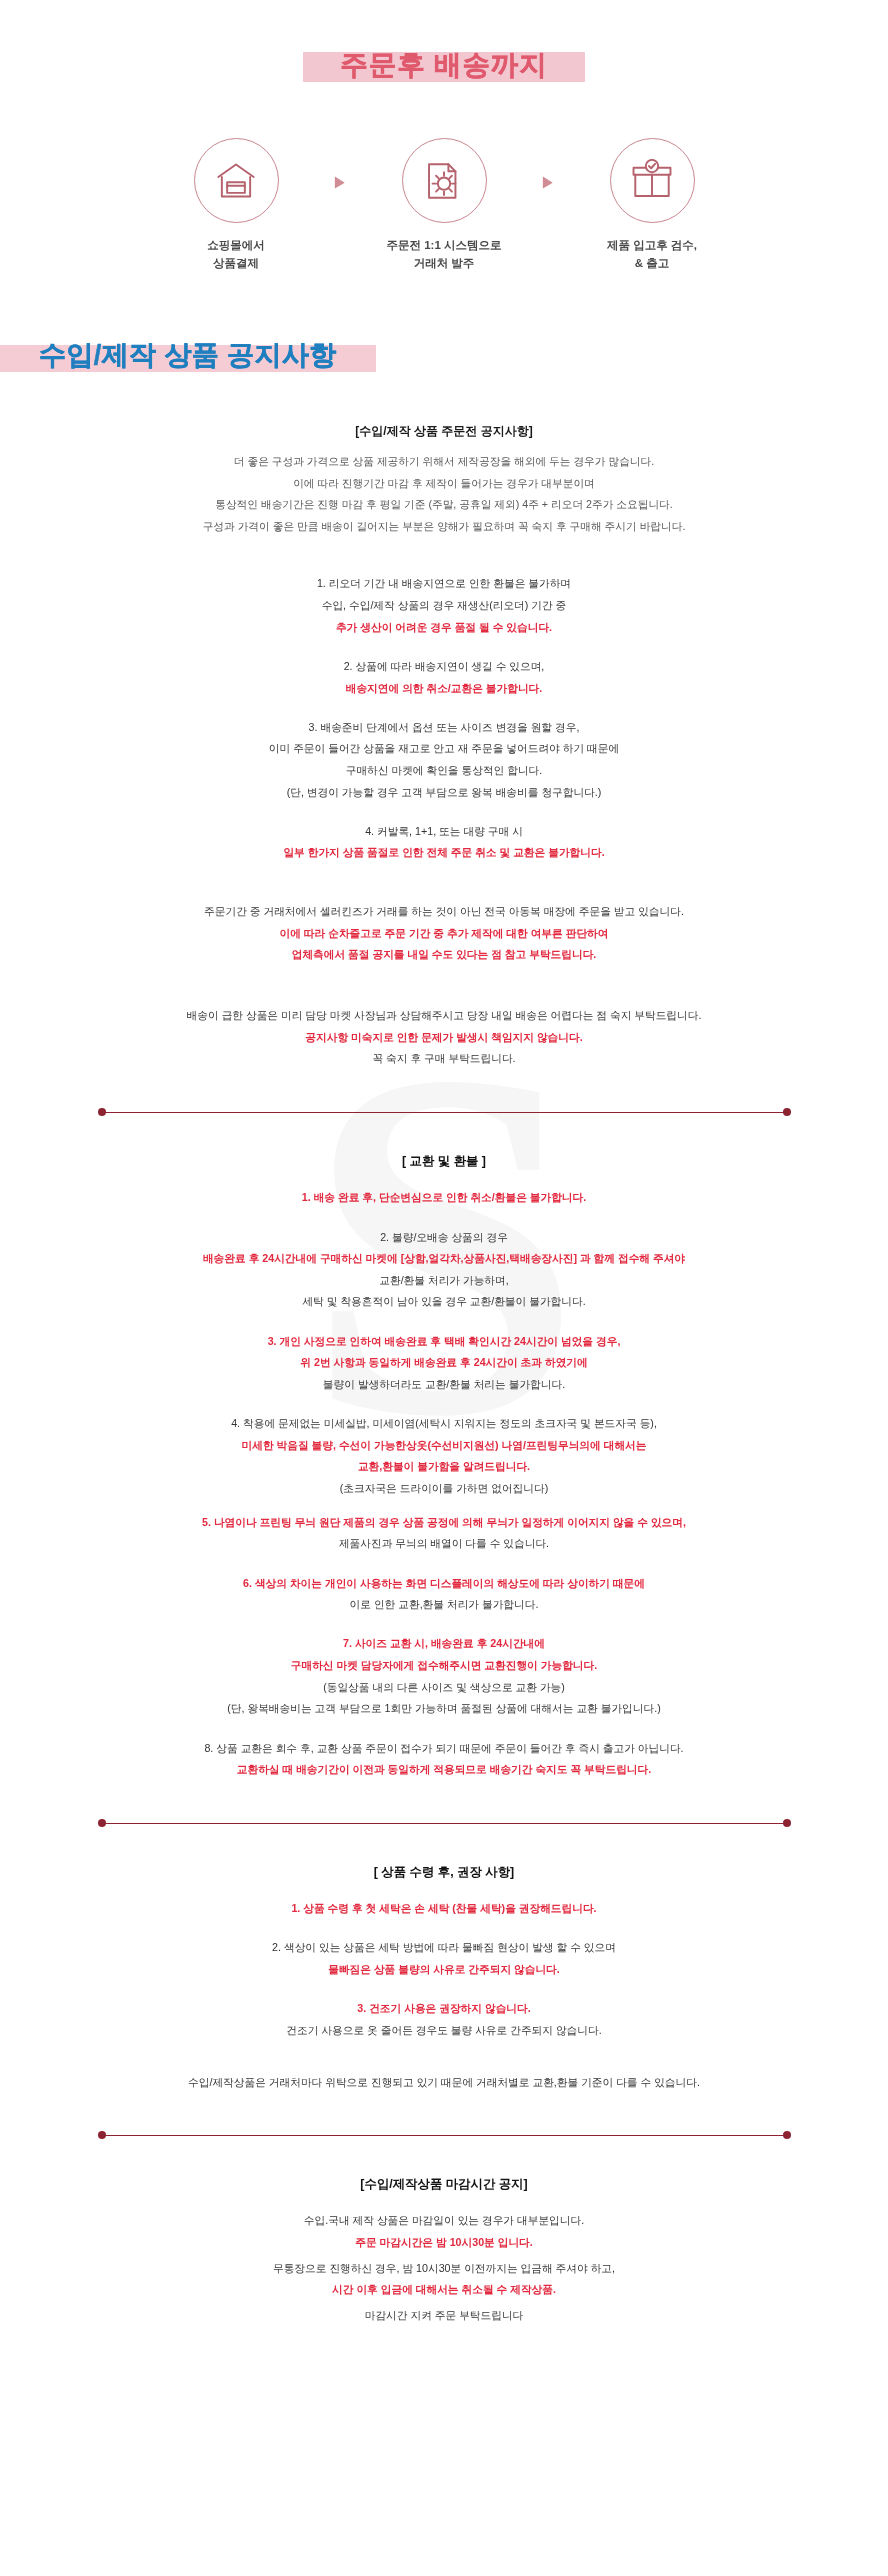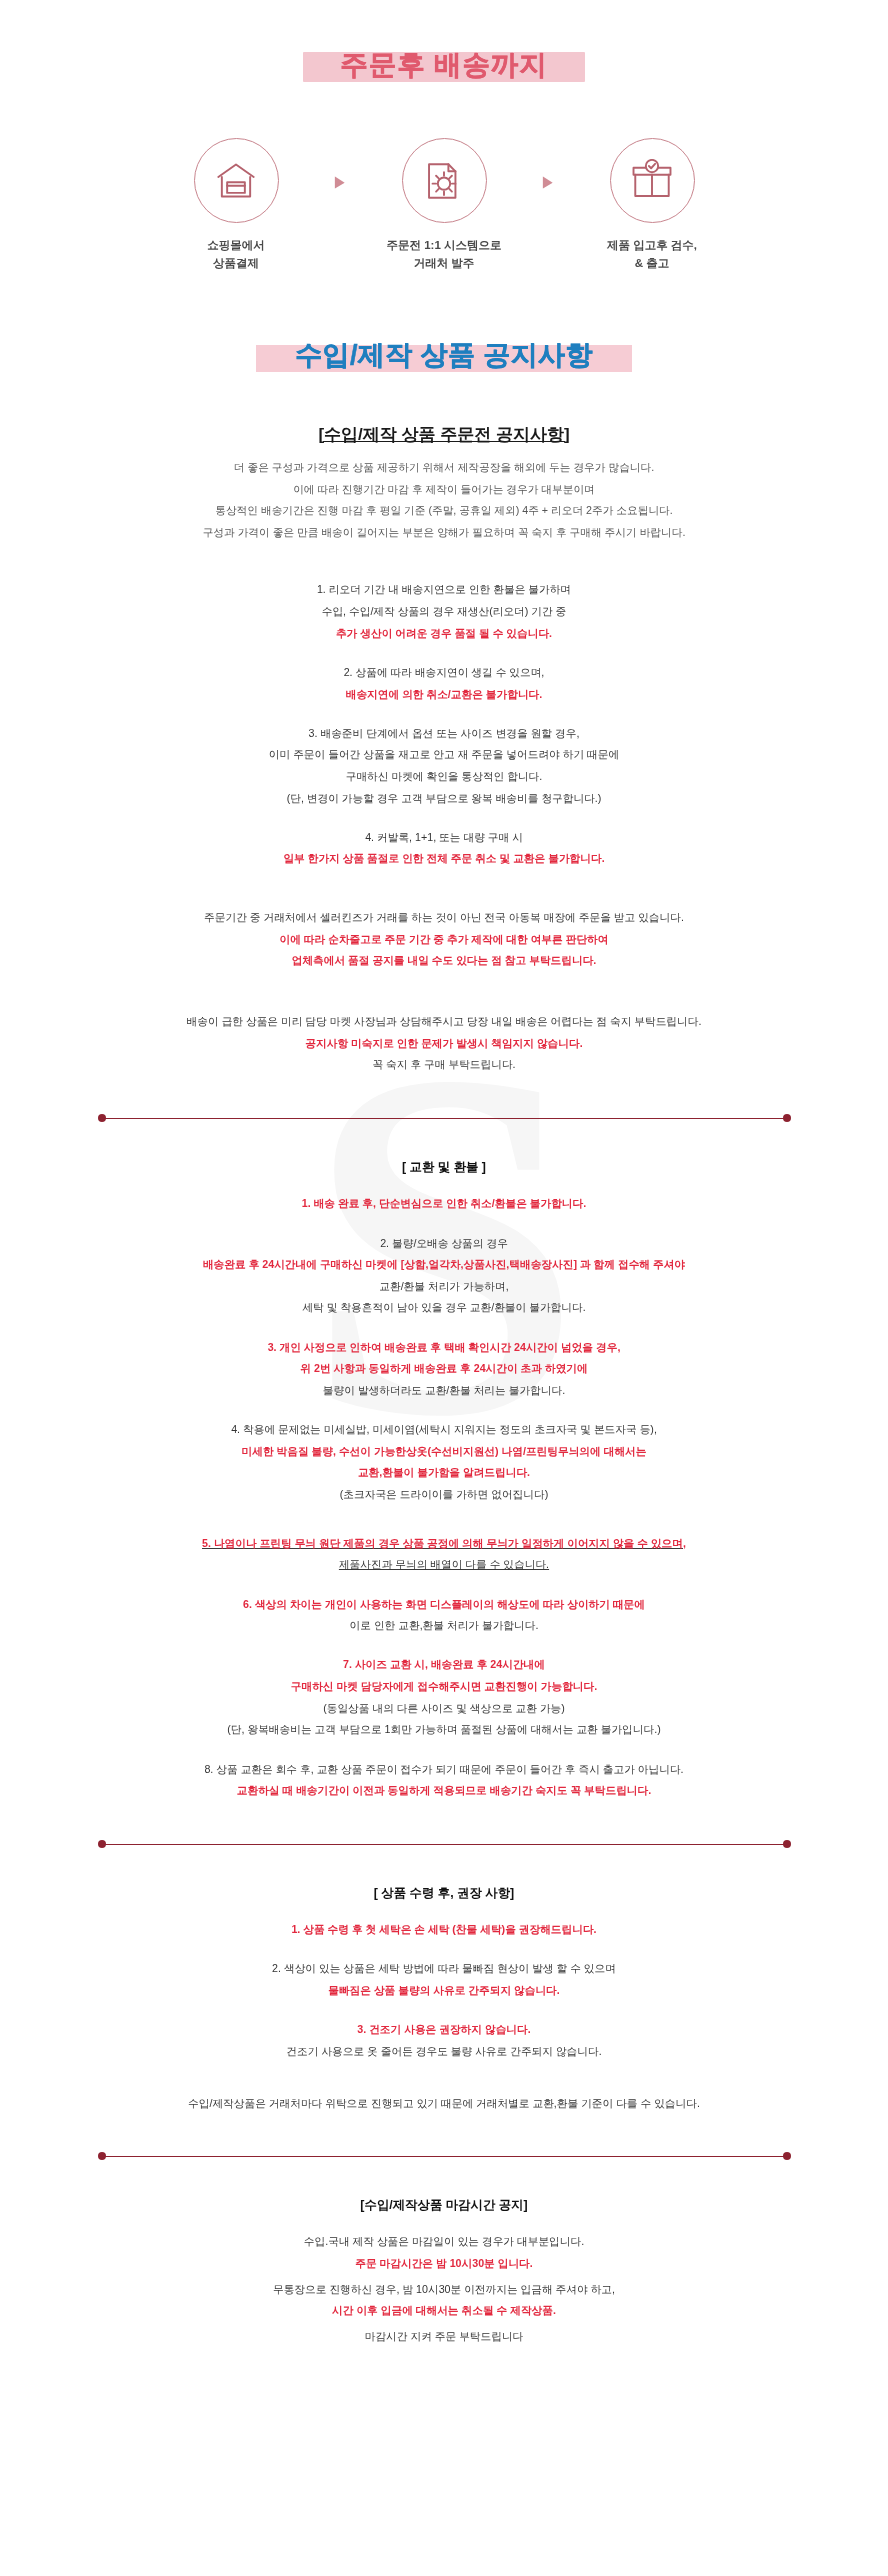--- a/index.html
+++ b/index.html
@@ -101,21 +101,20 @@
   .arrow {
     width: 52px;
     padding-top: 36px;
     text-align: center;
     color: #d08c95;
     font-size: 15px;
   }
 
   
   .sec-title-wrap {
-    text-align: center;
     margin-top: 59px;
   }
   .sec-title {
     display: inline-block;
     position: relative;
     padding: 5.3px 39px 9px 39px;
   }
   .sec-title .bar {
     position: absolute;
     left: 0; right: 0;
@@ -134,26 +133,25 @@
     -webkit-text-stroke: 0.5px #1f7fbf;
   }
 
   
   .block {
     margin: 0 auto;
     width: 693px;
     text-align: center;
   }
   .b-head {
-    font-size: 17px;
+    font-size: 12px;
     font-weight: bold;
     color: #1a1a1a;
     margin-top: 41px;
     margin-bottom: 12.4px;
-    text-decoration: underline;
   }
   .p {
     font-size: 10.7px;
     line-height: 1.85;
     color: #555;
     margin: 0 0 1.8px 0;
     white-space: pre-line;
   }
   .p.gap { margin-top: 6px; }
   .red { color: #e2293f; font-weight: bold; }
@@ -328,21 +326,21 @@
         <p class="p dark">불량이 발생하더라도 교환/환불 처리는 불가합니다.</p>
       </div>
 
       <div style="margin-top:19.5px;">
         <p class="p dark">4. 착용에 문제없는 미세실밥, 미세이염(세탁시 지워지는 정도의 초크자국 및 본드자국 등),</p>
         <p class="p red">미세한 박음질 불량, 수선이 가능한상옷(수선비지원선) 나염/프린팅무늬의에 대해서는</p>
         <p class="p red">교환,환불이 불가함을 알려드립니다.</p>
         <p class="p dark">(초크자국은 드라이이를 가하면 없어집니다)</p>
       </div>
 
-      <div style="margin-top:29px;text-decoration:underline;">
+      <div style="margin-top:14px;">
         <p class="p red">5. 나염이나 프린팅 무늬 원단 제품의 경우 상품 공정에 의해 무늬가 일정하게 이어지지 않을 수 있으며,</p>
         <p class="p dark">제품사진과 무늬의 배열이 다를 수 있습니다.</p>
       </div>
 
       <div style="margin-top:19.5px;">
         <p class="p red">6. 색상의 차이는 개인이 사용하는 화면 디스플레이의 해상도에 따라 상이하기 때문에</p>
         <p class="p dark">이로 인한 교환,환불 처리가 불가합니다.</p>
       </div>
 
       <div style="margin-top:19.5px;">

